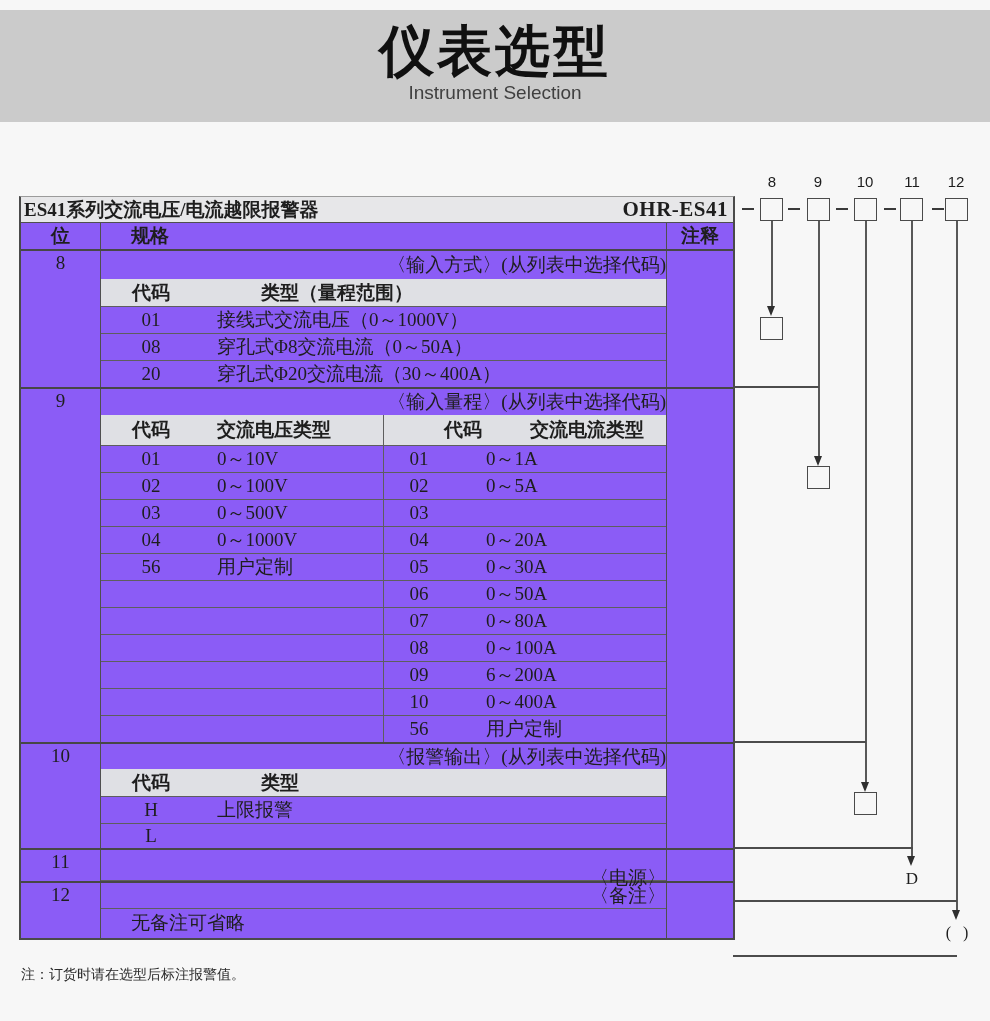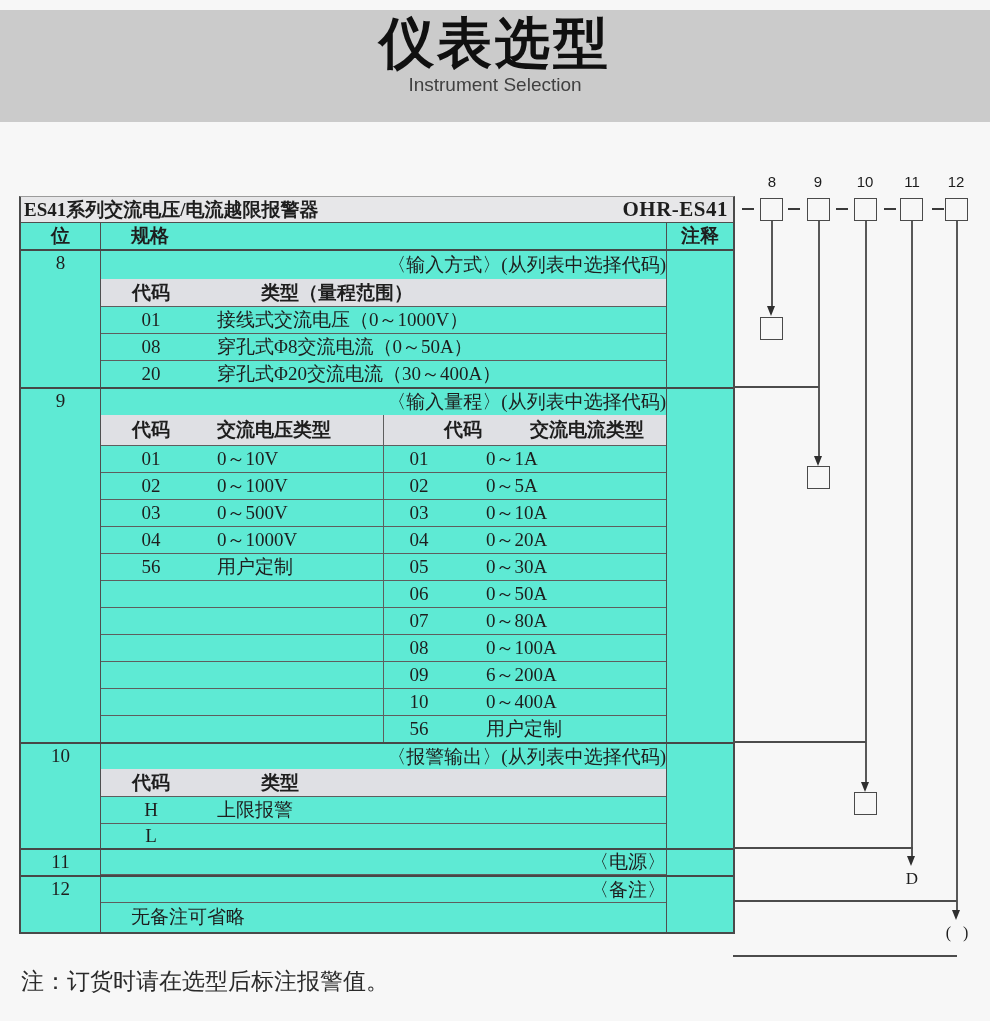--- a/index.html
+++ b/index.html
@@ -9,34 +9,34 @@
     background:#f7f7f7; color:#1e1e1e;
     font-family:"Liberation Serif","DejaVu Serif",serif;
   }
 
   
   .banner {
     position:absolute; left:0; top:10px; width:990px; height:112px;
     background:#cbcbcb; text-align:center;
   }
   .banner-title {
-    padding-top:0; font-family:"Liberation Sans","DejaVu Sans",sans-serif;
+    padding-top:8px; font-family:"Liberation Sans","DejaVu Sans",sans-serif;
     font-size:55px; font-weight:bold; color:#101010; letter-spacing:3px; line-height:1.2;
   }
   .banner-subtitle {
     font-family:"Liberation Sans","DejaVu Sans",sans-serif;
     font-size:19px; color:#404040; margin-top:-2px;
   }
 
   
   .sel-table {
     position:absolute; left:19px; top:196px; width:716px;
     border-left:2px solid #4a4a4a; border-right:2px solid #4a4a4a;
     border-bottom:2px solid #4a4a4a; border-top:1px solid #9b9b9b;
-    background:#5eead4; font-size:19px;
+    background:#8b5cf6; font-size:19px;
   }
   .t-title-row {
     height:25px; background:#e7e7e9; display:flex; justify-content:space-between;
     align-items:center; padding:0 5px 0 3px; font-weight:bold;
   }
   .t-title-row .series { font-size:19px; }
   .t-title-row .model  { font-size:21px; letter-spacing:0.5px; }
 
   .t-head { display:flex; height:27px; border-top:1.5px solid #4f4f4f; font-weight:bold; }
   .c-pos  { width:80px; border-right:1.5px solid #4f4f4f; text-align:center; line-height:25px; }
@@ -68,21 +68,21 @@
   .s8-title { height:28px; line-height:28px; }
   .s8-gray  { height:27px; line-height:27px; }
   .s8-row   { height:27px; line-height:25px; }
   .s9-title { height:26px; line-height:26px; }
   .s9-gray  { height:30px; line-height:30px; }
   .s9-row   { height:27px; line-height:25px; }
   .s10-title{ height:25px; line-height:25px; }
   .s10-gray { height:27px; line-height:27px; }
   .s10-row1 { height:27px; line-height:25px; }
   .s10-row2 { height:25px; line-height:23px; }
-  .s11-title{ height:25px; line-height:24px; }
+  .s11-title{ height:15px; line-height:24px;margin-top:16px; }
   .s11-row  { height:26px; line-height:25px; }
   .s12-title{ height:26px; line-height:25px; }
   .s12-row  { height:29px; line-height:27px; }
 
   
   .pos-num {
     position:absolute; width:30px; text-align:center; top:173px;
     font-family:"Liberation Sans","DejaVu Sans",sans-serif; font-size:15px; color:#1c1c1c;
   }
   .code-box {
@@ -98,21 +98,21 @@
   .arrow-down {
     position:absolute; width:0; height:0;
     border-left:4.5px solid transparent; border-right:4.5px solid transparent;
     border-top:10px solid #2f2f2f;
   }
   .hline { position:absolute; height:1.5px; background:#4c4c4c; }
   .target-label { position:absolute; font-size:17px; color:#1e1e1e; text-align:center; }
   .target-label.parens { letter-spacing:4px; font-size:16px; }
 
   
-  .footnote { position:absolute; left:21px; top:966px; font-size:23px; color:#2a2a2a; }
+  .footnote { position:absolute; left:21px; top:966px; font-size:14px; color:#2a2a2a; }
 </style>
 </head>
 <body>
 
 <div class="page">
 
   <header class="banner">
     <div class="banner-title">仪表选型</div>
     <div class="banner-subtitle">Instrument Selection</div>
   </header>
@@ -189,21 +189,20 @@
               <div class="type-col">0～5A</div>
             </div>
         </div>
         <div class="data-row s9-row">
           <div class="half-l">
               <div class="code-col">03</div>
               <div class="type-col">0～500V</div>
             </div>
           <div class="half-r">
               <div class="code-col">03</div>
-              <div class="type-col">0～10A</div>
             </div>
         </div>
         <div class="data-row s9-row">
           <div class="half-l">
               <div class="code-col">04</div>
               <div class="type-col">0～1000V</div>
             </div>
           <div class="half-r">
               <div class="code-col">04</div>
               <div class="type-col">0～20A</div>

